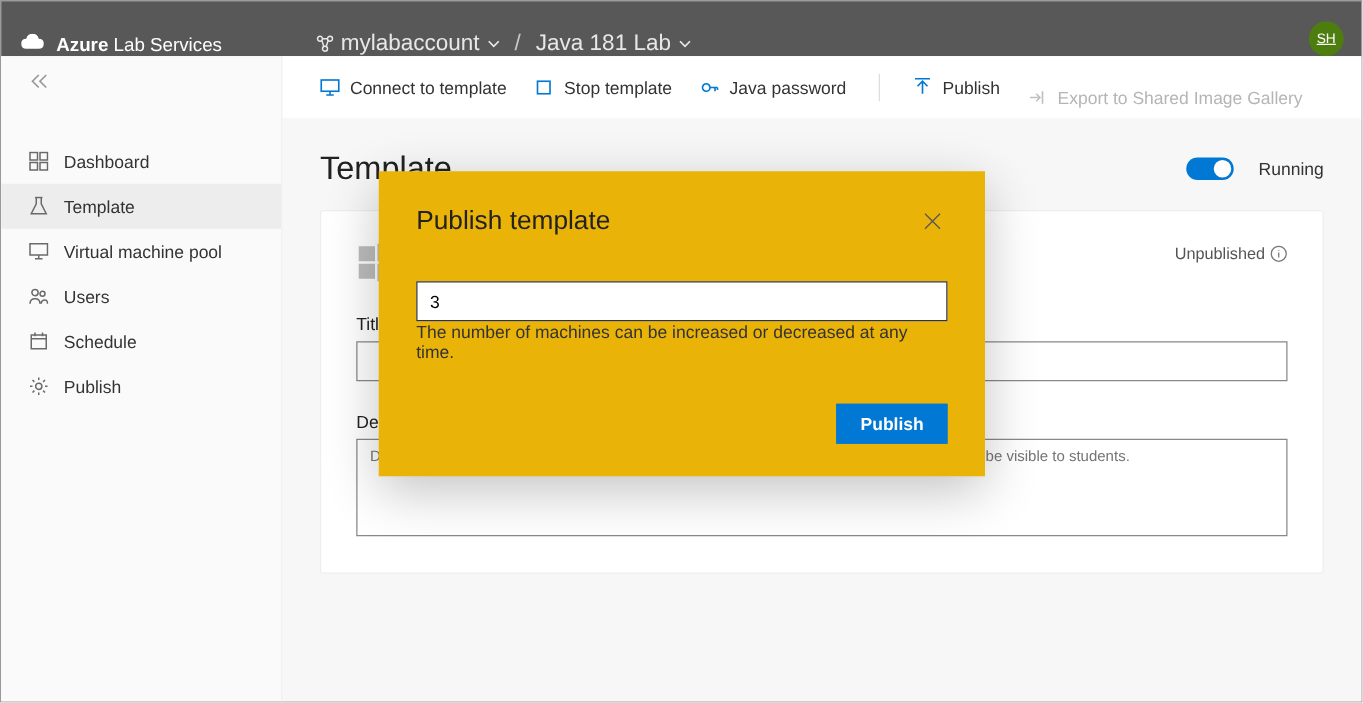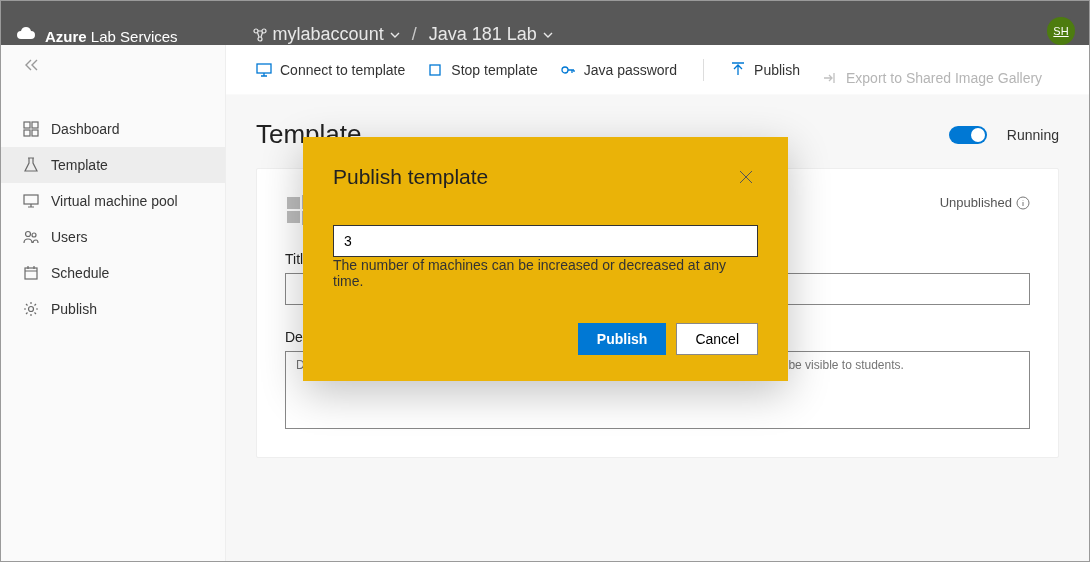--- a/index.html
+++ b/index.html
@@ -252,17 +252,16 @@
               <path d="M1 1 L13 13 M13 1 L1 13"></path>
             </svg>
         </div>
       </div>
       <div class="modal-body">
         <input class="modal-input" type="text" value="3" style="">
         <div class="modal-hint">The number of machines can be increased or decreased at any time.</div>
       </div>
       <div class="modal-actions">
         <button class="btn primary"><span>Publish</span></button>
-        <button class="btn"><span>Cancel</span></button>
       </div>
     </div>
   </div>
 </div>
 
 </body></html>

